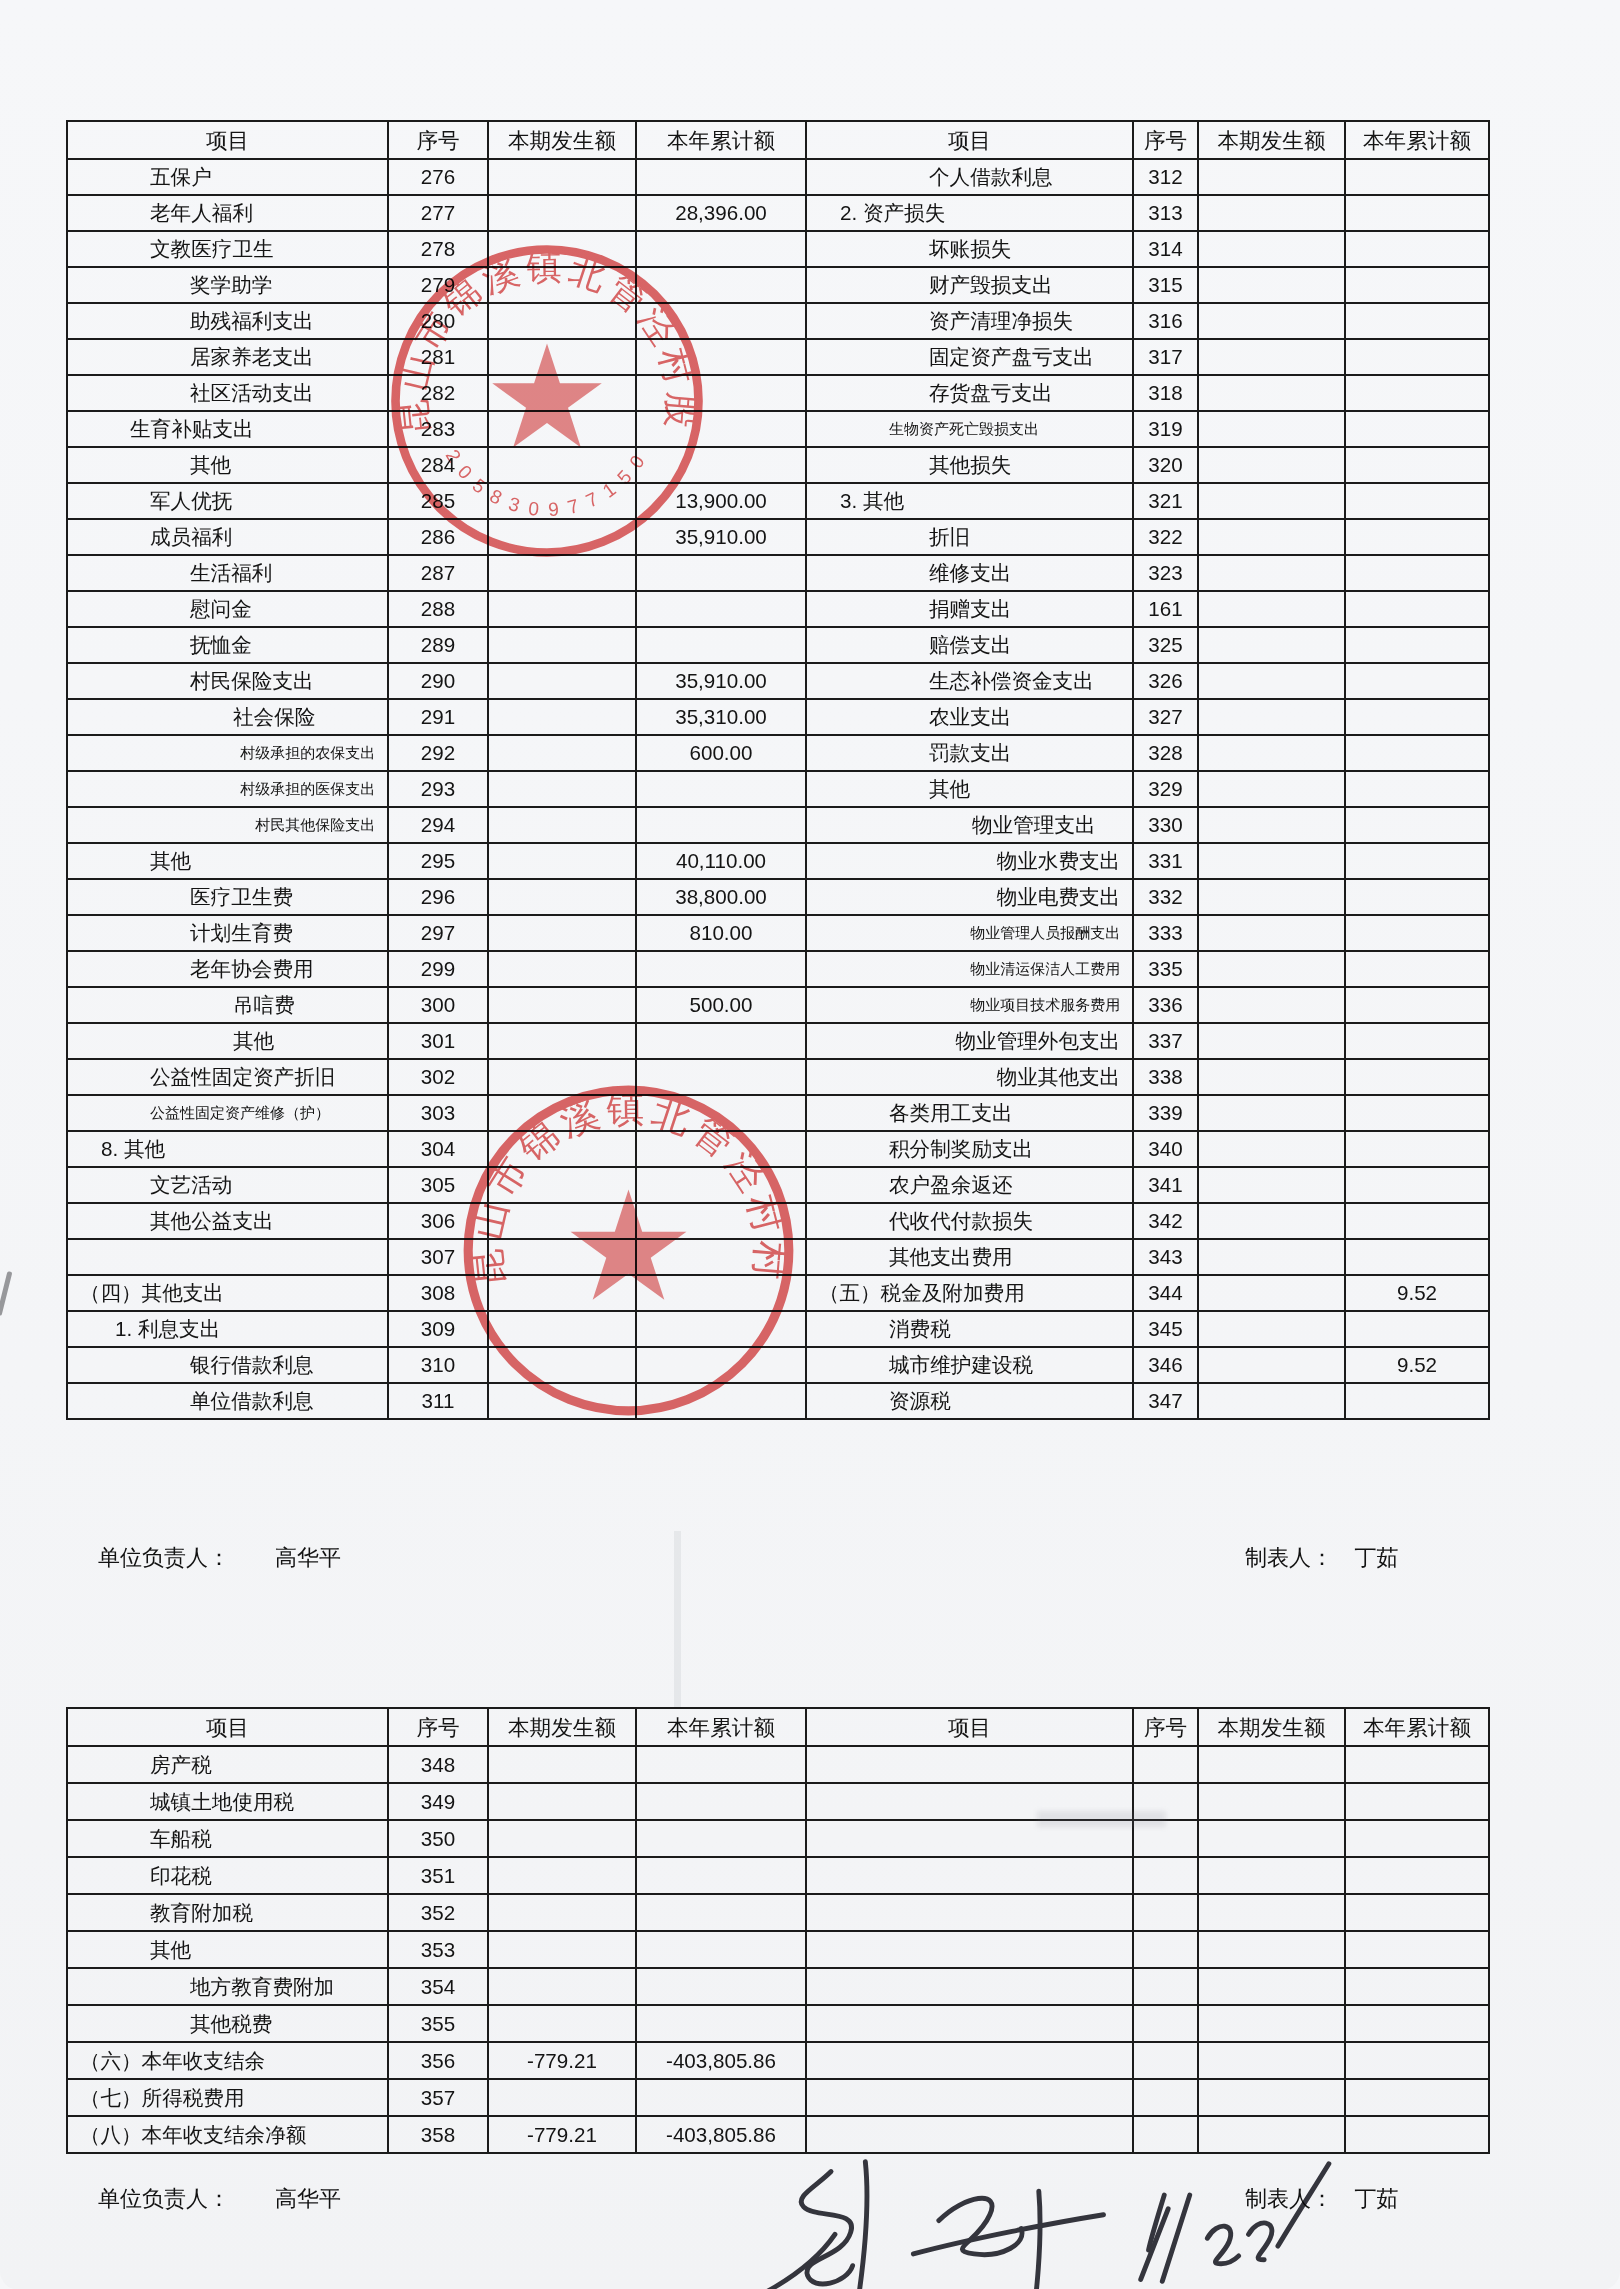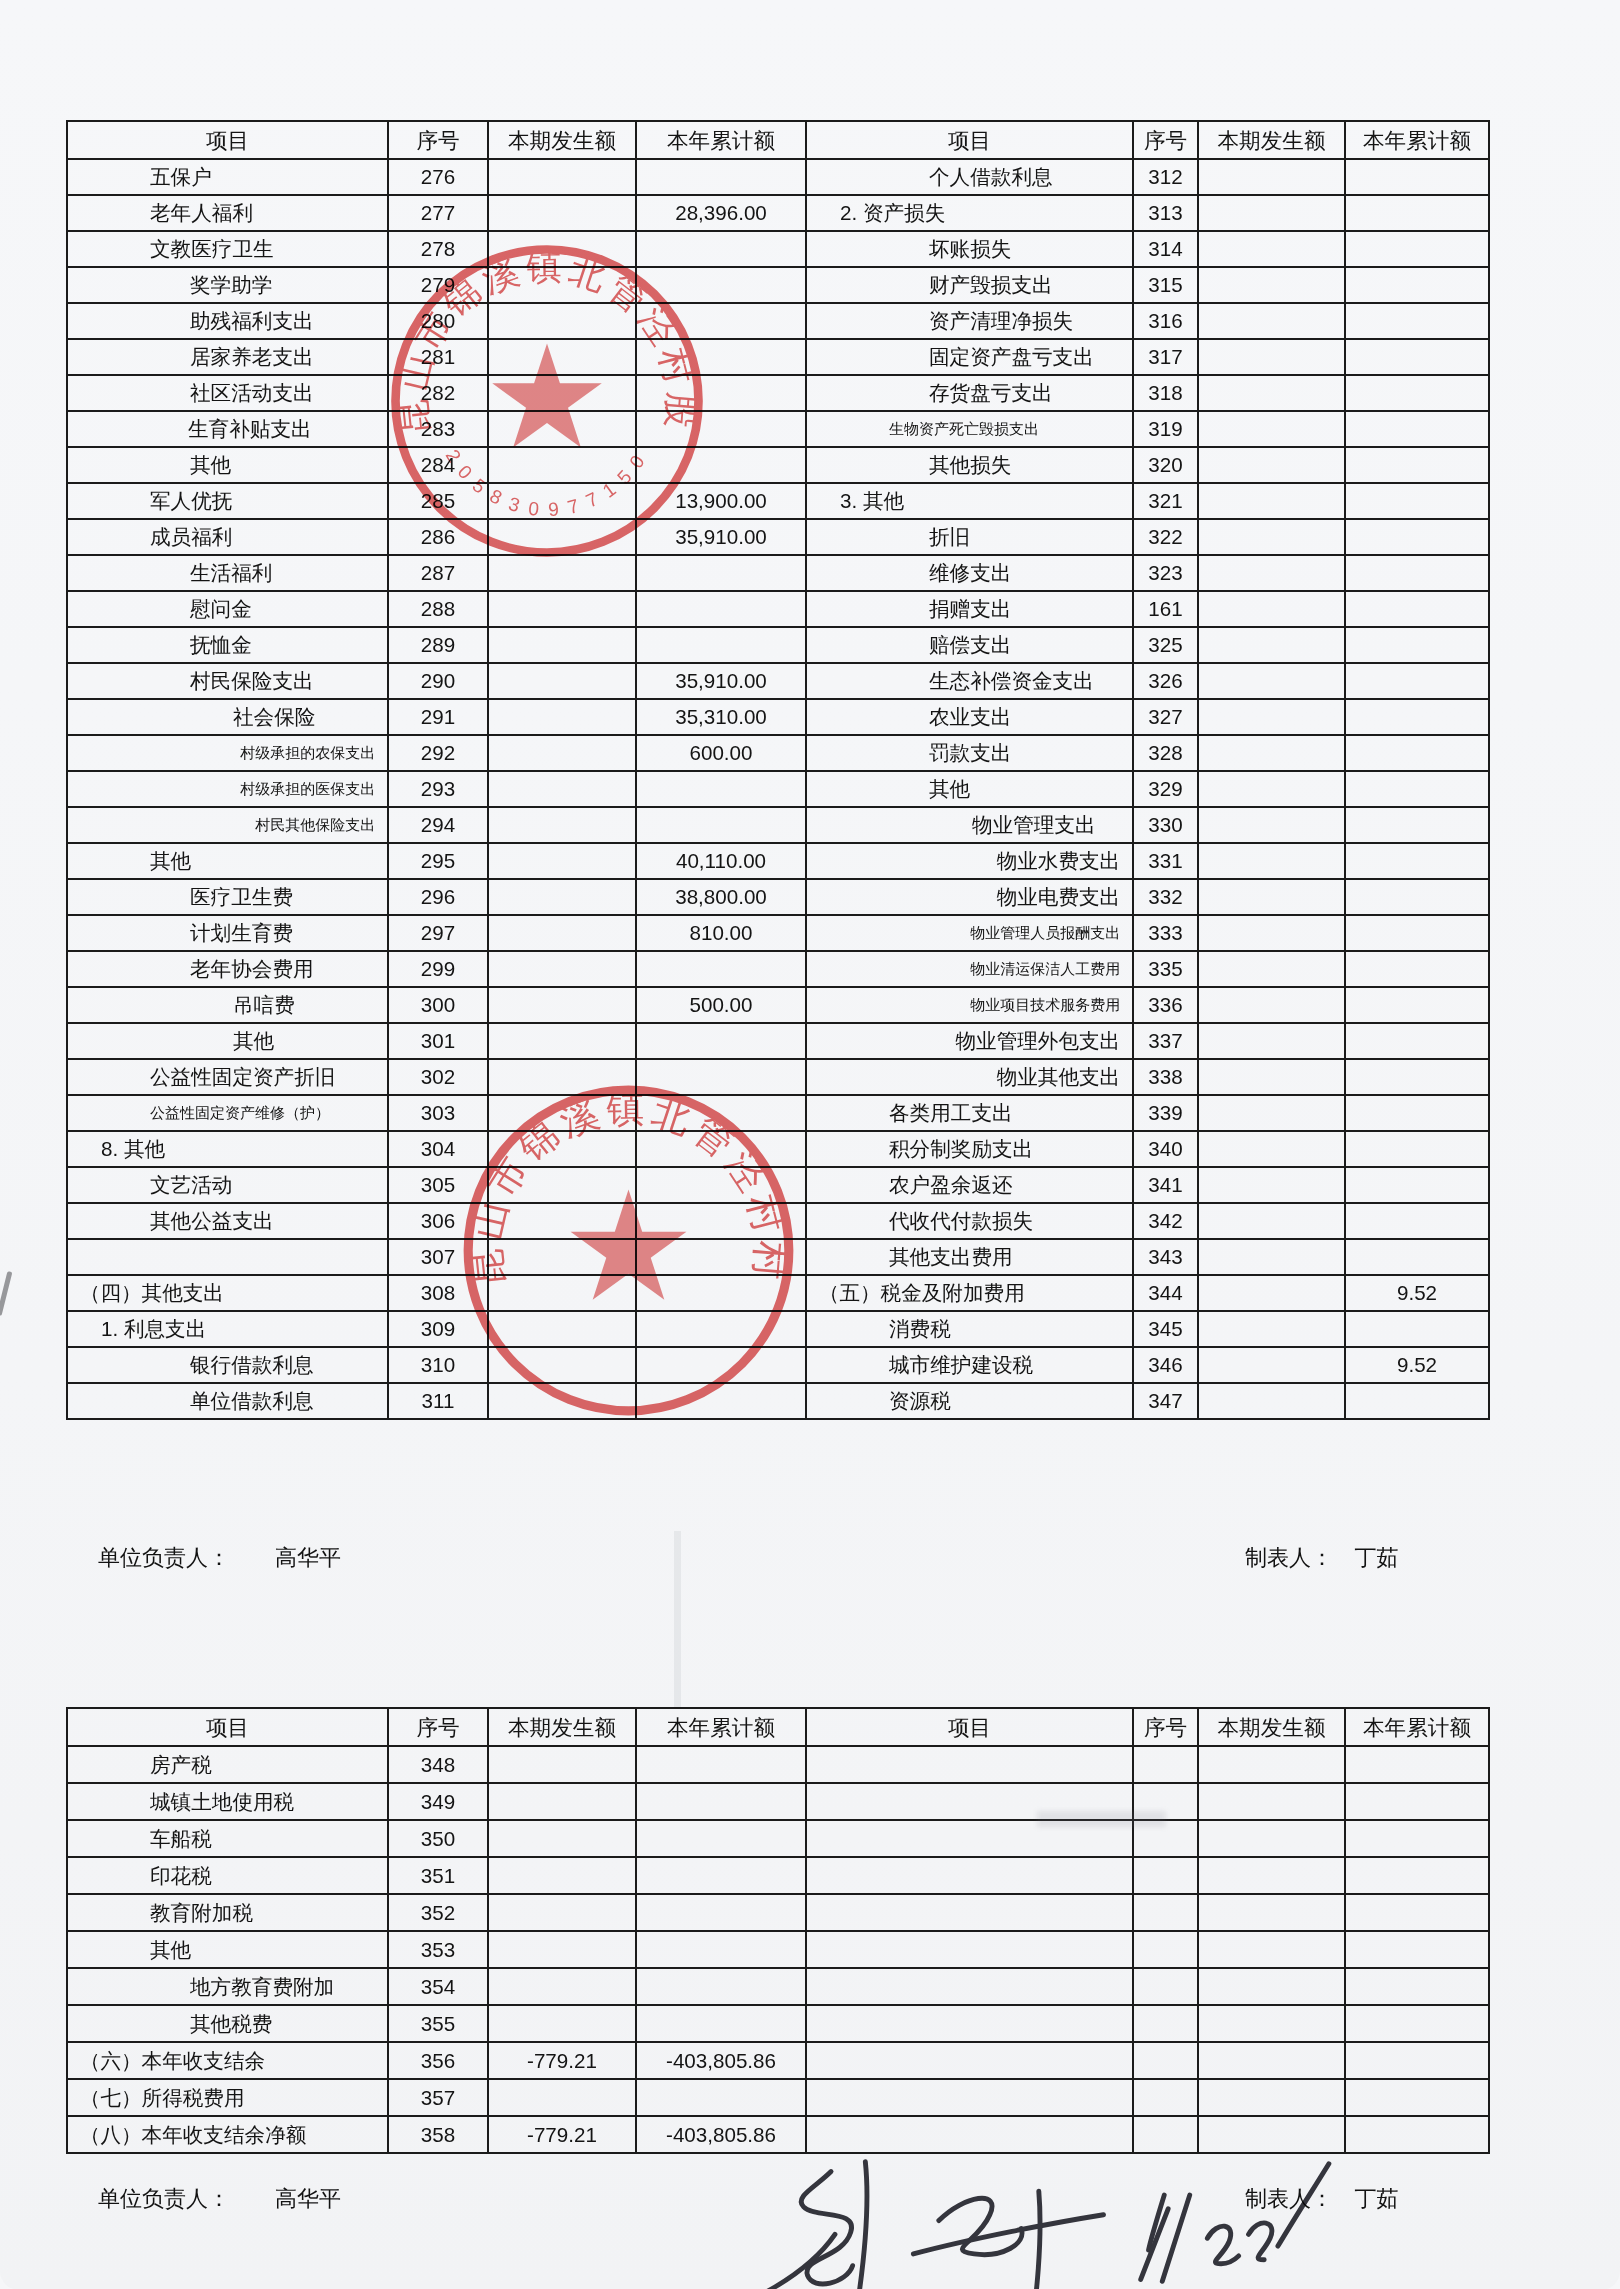--- a/index.html
+++ b/index.html
@@ -125,21 +125,21 @@
           <td class="c-item" style="padding-left: 122px;">社区活动支出</td>
           <td class="c-no">282</td>
           <td class="c-amt"></td>
           <td class="c-amt"></td>
           <td class="c-item" style="padding-left: 122px;">存货盘亏支出</td>
           <td class="c-no">318</td>
           <td class="c-amt"></td>
           <td class="c-amt"></td>
         </tr>
         <tr>
-          <td class="c-item" style="padding-left: 120px;">生育补贴支出</td>
+          <td class="c-item" style="padding-left: 62px;">生育补贴支出</td>
           <td class="c-no">283</td>
           <td class="c-amt"></td>
           <td class="c-amt"></td>
           <td class="c-item sm" style="padding-left: 82px;">生物资产死亡毁损支出</td>
           <td class="c-no">319</td>
           <td class="c-amt"></td>
           <td class="c-amt"></td>
         </tr>
         <tr>
           <td class="c-item" style="padding-left: 122px;">其他</td>
@@ -375,21 +375,21 @@
           <td class="c-item" style="padding-left: 11.8px;">（四）其他支出</td>
           <td class="c-no">308</td>
           <td class="c-amt"></td>
           <td class="c-amt"></td>
           <td class="c-item" style="padding-left: 11.8px;">（五）税金及附加费用</td>
           <td class="c-no">344</td>
           <td class="c-amt"></td>
           <td class="c-amt">9.52</td>
         </tr>
         <tr>
-          <td class="c-item" style="padding-left: 33px;">1. 利息支出</td>
+          <td class="c-item" style="padding-left: 47px;">1. 利息支出</td>
           <td class="c-no">309</td>
           <td class="c-amt"></td>
           <td class="c-amt"></td>
           <td class="c-item" style="padding-left: 82px;">消费税</td>
           <td class="c-no">345</td>
           <td class="c-amt"></td>
           <td class="c-amt"></td>
         </tr>
         <tr>
           <td class="c-item" style="padding-left: 122px;">银行借款利息</td>

